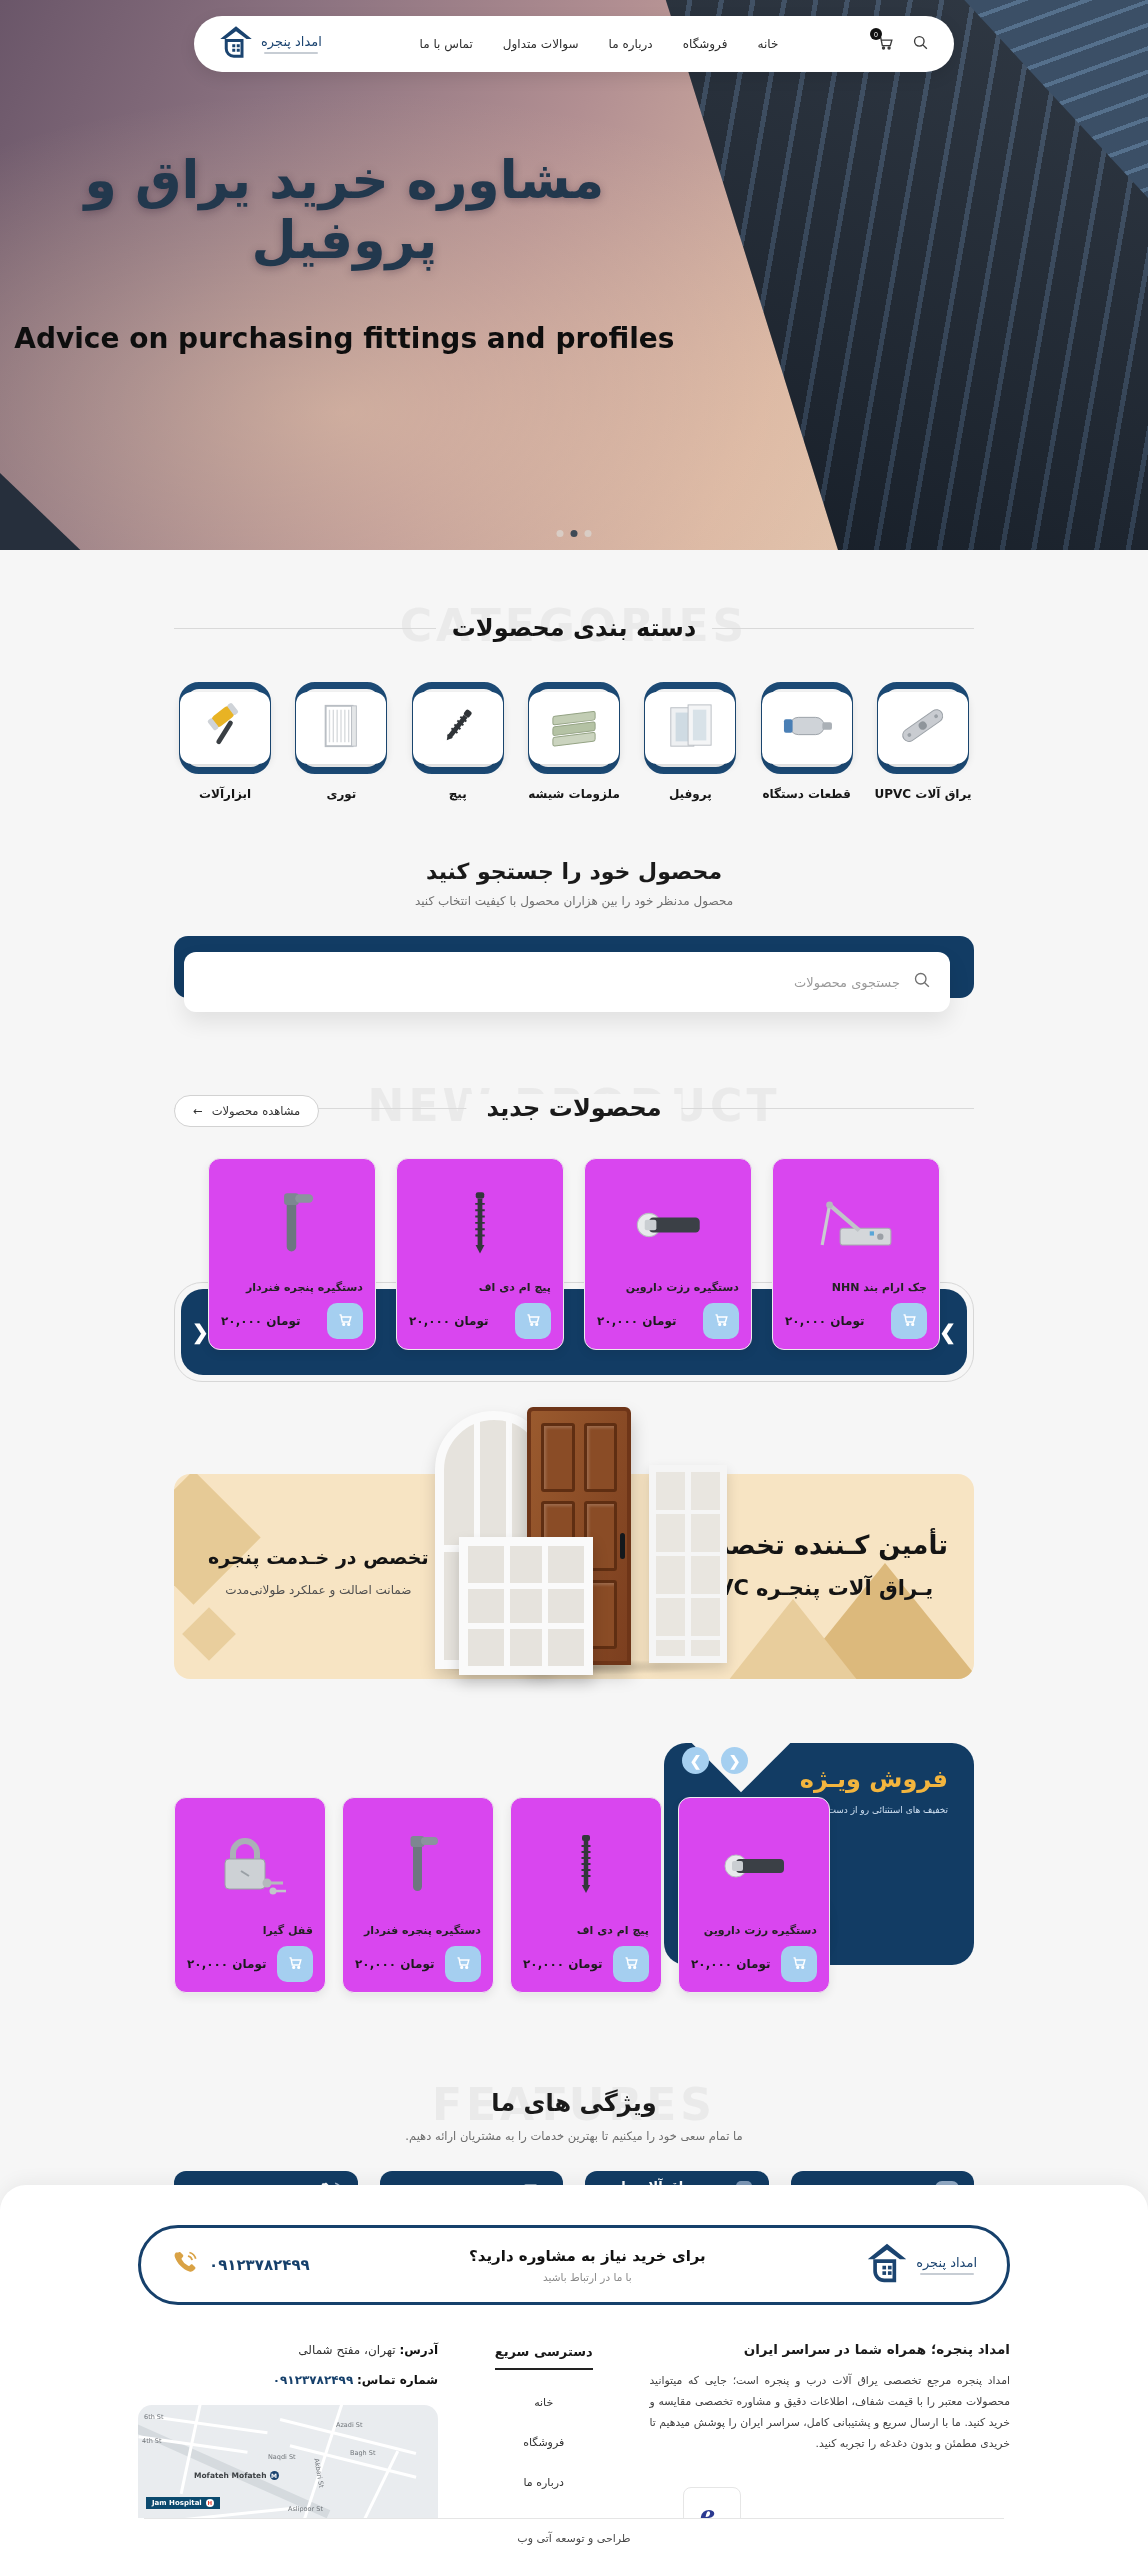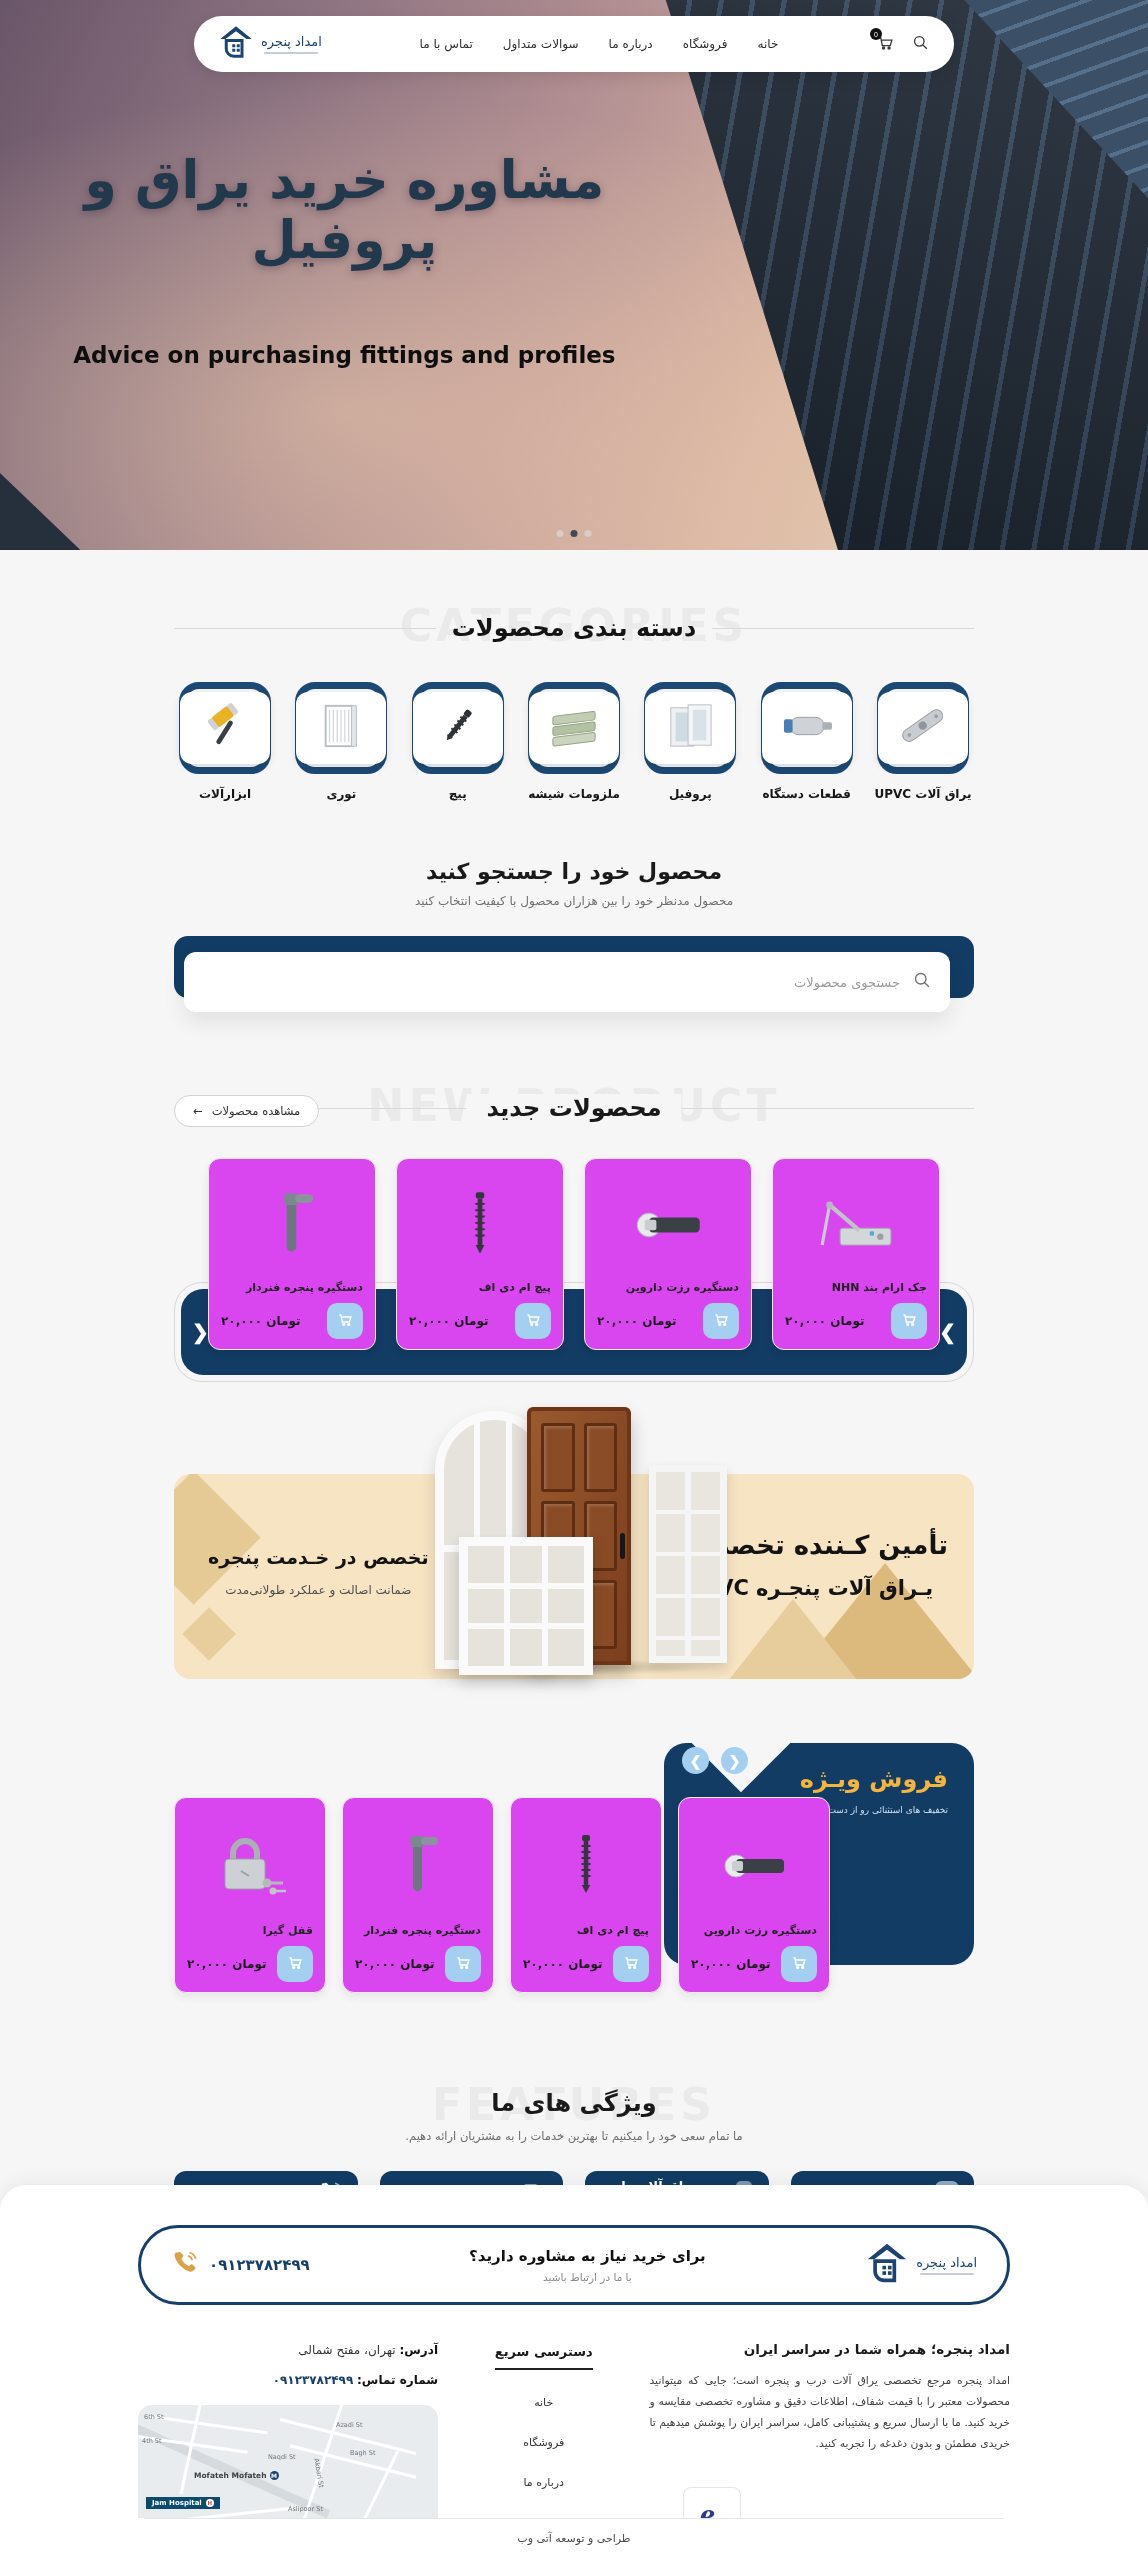--- a/index.html
+++ b/index.html
@@ -33,21 +33,21 @@
   .hero-building { position:absolute; inset:0;
     background:linear-gradient(200deg,rgba(255,255,255,.12),rgba(0,0,0,.30)),
       repeating-linear-gradient(100deg,#141e2b 0 26px,#2e4158 26px 31px);
     clip-path:polygon(58% 0,100% 0,100% 100%,73% 100%); }
   .hero-building2 { position:absolute; inset:0;
     background:repeating-linear-gradient(160deg,#3b4f66 0 18px,#55708c 18px 22px);
     clip-path:polygon(84% 0,100% 0,100% 36%); }
   .hero-corner { position:absolute; inset:0; background:#262f3c; clip-path:polygon(0 86%,7% 100%,0 100%); }
   .hero-text { position:absolute; top:150px; left:0; width:60%; text-align:center; z-index:3; }
   .hero-title { font-size:52px; font-weight:900; color:#22384d; text-shadow:0 2px 8px rgba(40,20,40,.35); }
-  .hero-sub { margin-top:72px; font-size:23px; font-weight:700; color:#0e0e0e; font-family:"DejaVu Sans",sans-serif; }
+  .hero-sub { margin-top:52px; font-size:28px; font-weight:700; color:#0e0e0e; font-family:"DejaVu Sans",sans-serif; }
   .hero-dots { position:absolute; bottom:13px; left:50%; transform:translateX(-50%); display:flex; gap:7px; z-index:3; }
   .dot { width:7px; height:7px; border-radius:50%; background:#d9cdc5; border:none; padding:0; cursor:pointer; }
   .dot.active { background:#3f4a56; }
 
   
   .sec-head { position:relative; text-align:center; }
   .watermark { position:absolute; top:-14px; left:0; right:0; text-align:center; font-size:44px; font-weight:900;
     color:#eaeaea; letter-spacing:4px; z-index:0; white-space:nowrap; }
   .title-row { position:relative; z-index:1; display:flex; align-items:center; gap:16px; }
   .title-line { flex:1; height:1px; background:#d9d9d9; }

